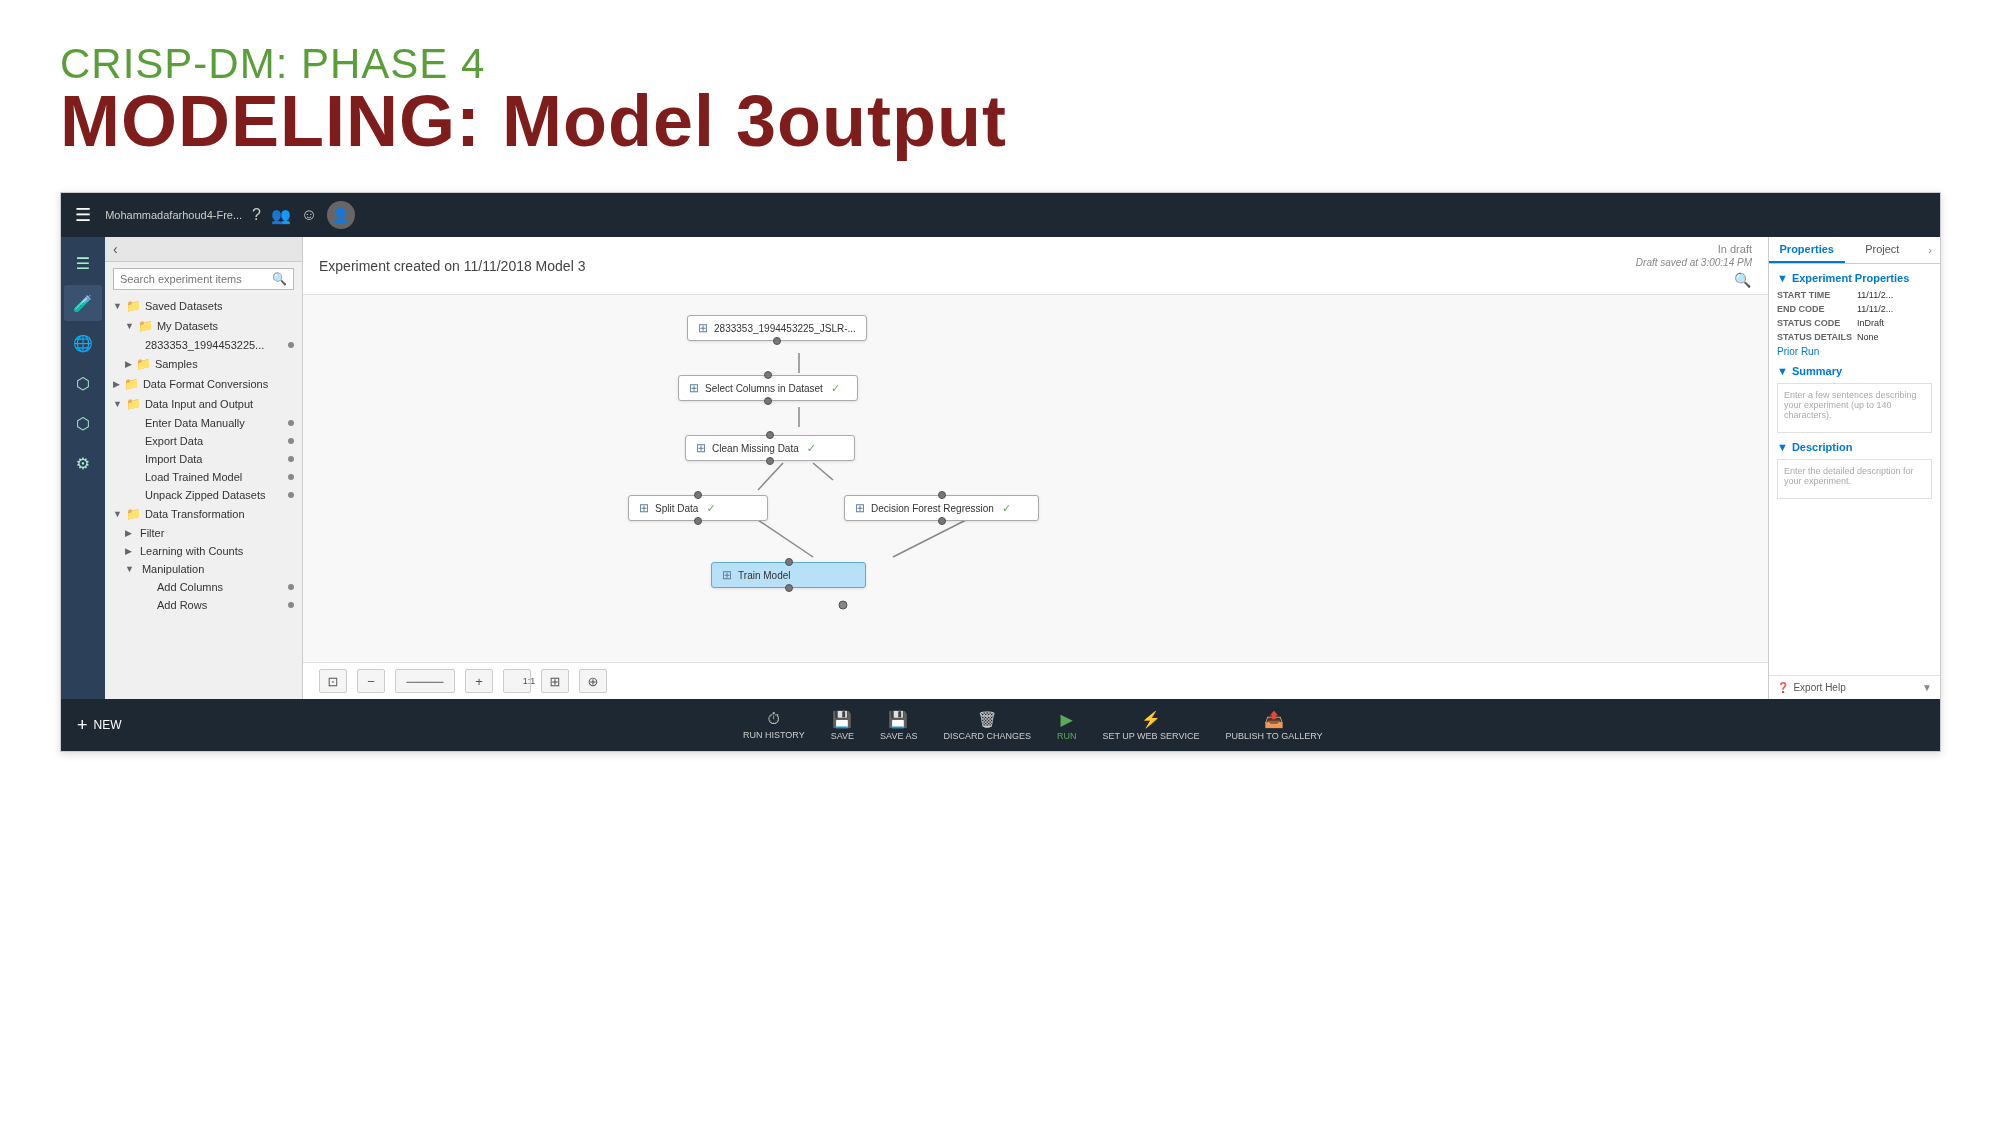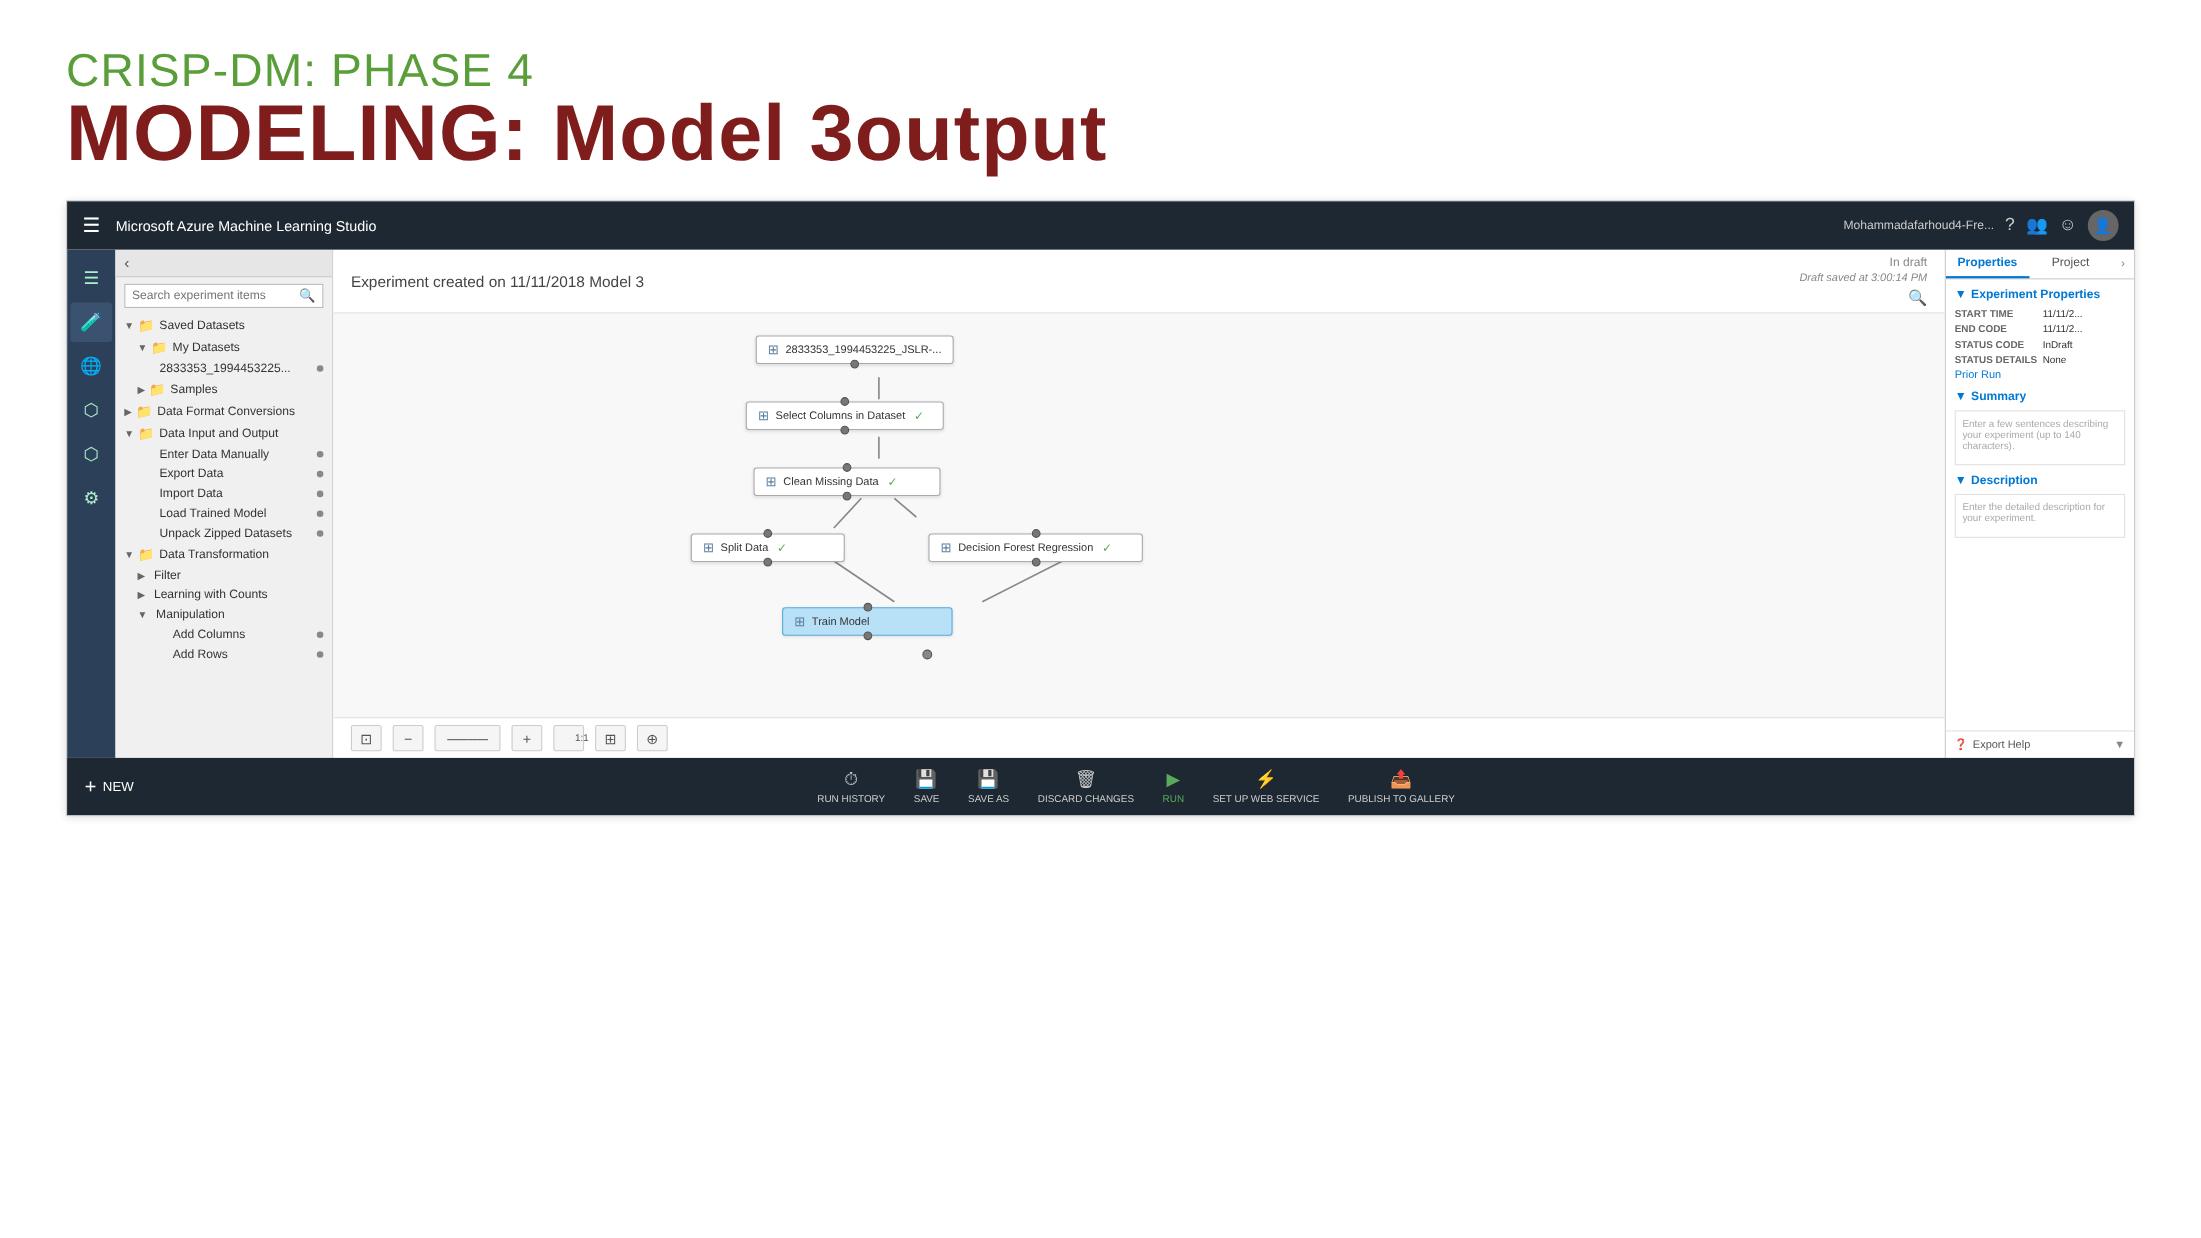--- a/index.html
+++ b/index.html
@@ -5,21 +5,21 @@
     * { box-sizing: border-box; margin: 0; padding: 0; }
     body {
       font-family: 'Segoe UI', Arial, sans-serif;
       background: #fff;
       width: 2001px;
       min-height: 1125px;
     }
 
     
     .page-header {
-      padding: 40px 60px 20px 60px;
+      padding: 40px 60px 30px 60px;
     }
     .page-header .subtitle {
       color: #5a9e3a;
       font-size: 42px;
       font-weight: 400;
       letter-spacing: 1px;
     }
     .page-header .title {
       color: #7f1d1d;
       font-size: 72px;
@@ -470,21 +470,20 @@
 
 <div class="page-header">
   <div class="subtitle">CRISP-DM:  PHASE 4</div>
   <div class="title">MODELING:  Model 3output</div>
 </div>
 
 <div class="app-container">
 
   <div class="topbar">
     <span class="topbar-menu-icon">☰</span>
-    <span class="topbar-logo">Microsoft Azure Machine Learning Studio</span>
     <div class="topbar-right">
       <span class="topbar-user">Mohammadafarhoud4-Fre...</span>
       <span class="topbar-icon">?</span>
       <span class="topbar-icon">👥</span>
       <span class="topbar-icon">☺</span>
       <div class="topbar-avatar">👤</div>
     </div>
   </div>
 
   <div class="main-area">

